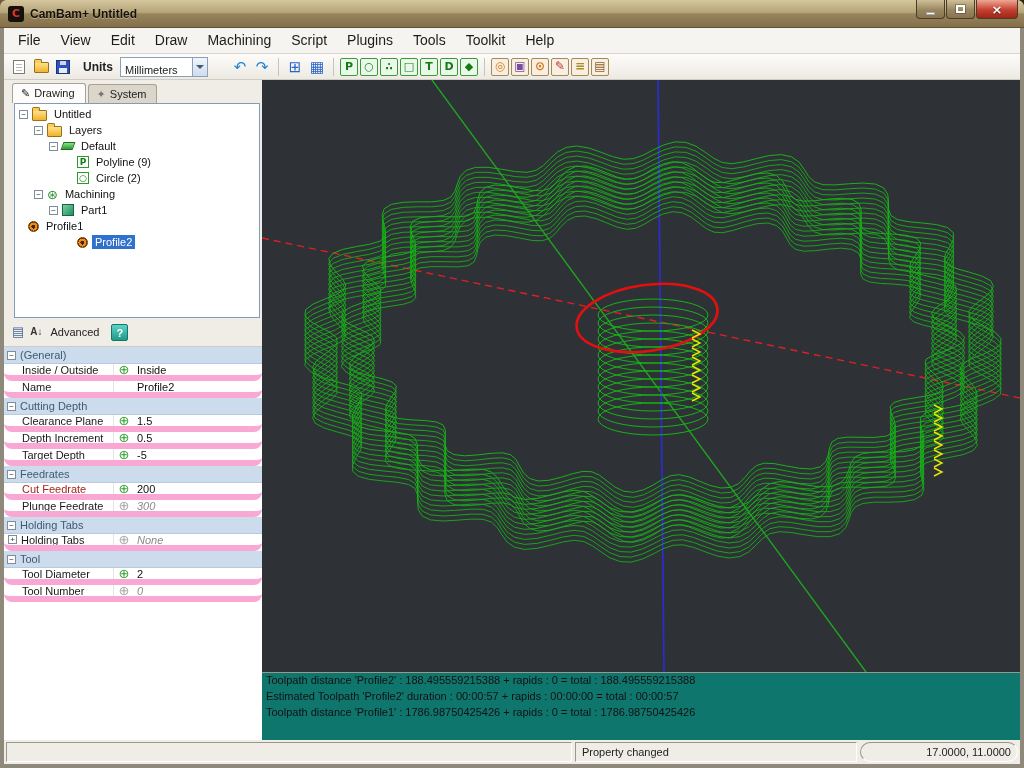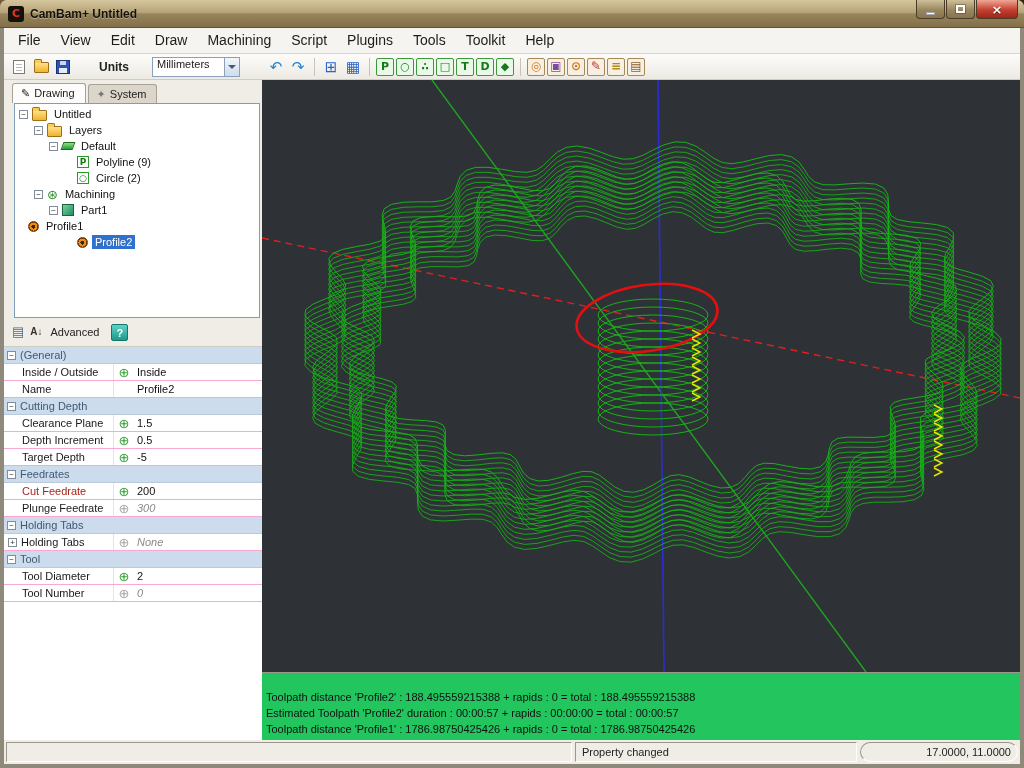--- a/index.html
+++ b/index.html
@@ -25,32 +25,32 @@
   .glyph-close{color:#fff;font:bold 13px/17px "DejaVu Sans",sans-serif;text-shadow:0 1px 1px rgba(0,0,0,.5);}
 
   
   .menubar{position:absolute;left:4px;top:28px;width:1016px;height:26px;background:#f6f4f0;
     border-bottom:1px solid #d9d5cd;display:flex;align-items:stretch;padding-left:4px;}
   .menu-item{padding:0 10px;line-height:25px;font-size:14px;color:#1d1d1d;}
 
   
   .toolbar{position:absolute;left:4px;top:54px;width:1016px;height:26px;
     background:linear-gradient(#fdfcfa,#edeae3);border-bottom:1px solid #cfccc4;
-    display:flex;align-items:center;padding:0 5px;gap:18px;}
+    display:flex;align-items:center;padding:0 5px;gap:2px;}
   .tgroup{display:flex;align-items:center;gap:2px;}
   .tbtn{width:20px;height:20px;display:flex;align-items:center;justify-content:center;border:1px solid transparent;border-radius:2px;}
   .tb-glyph{font:15px/18px "DejaVu Sans",sans-serif;}
   .tb-green{width:18px;height:18px;background:#eaf8ea;border:1px solid #3a9a3a;color:#157a15;
     font:bold 11px/16px "DejaVu Sans",sans-serif;}
   .tb-mach{width:18px;height:18px;background:#f6efe2;border:1px solid #a58a58;
     font:bold 12px/15px "DejaVu Sans",sans-serif;}
   .tsep{width:1px;height:18px;background:#c6c3bb;margin:0 4px;}
   .units-label{font-size:12px;font-weight:bold;color:#222;margin:0 5px 0 8px;}
   .units-combo{width:88px;height:20px;background:#fff;border:1px solid #8aa0bc;display:flex;
-    align-items:flex-start;font-size:11px;color:#222;padding-left:4px;margin-right:8px;}
+    align-items:flex-end;font-size:11px;color:#222;padding-left:4px;margin-right:20px;}
   .units-combo .arrow{margin-left:auto;width:15px;height:18px;background:linear-gradient(#f2f6fb,#cfdcec);
     border-left:1px solid #8aa0bc;display:flex;align-items:center;justify-content:center;}
   .units-combo .arrow i{border:4px solid transparent;border-top-color:#44597a;margin-top:4px;}
   .ic-page{width:12px;height:14px;background:#fff;border:1px solid #7a7a7a;position:relative;}
   .ic-page::before{content:"";position:absolute;top:3px;left:2px;right:2px;height:1px;background:#b9b9b9;
     box-shadow:0 3px 0 #b9b9b9,0 6px 0 #b9b9b9;}
   .ic-folder{width:15px;height:11px;background:linear-gradient(#ffe08a,#f0b429);border:1px solid #9c6f1c;
     border-radius:1px;position:relative;margin-top:2px;}
   .ic-folder::before{content:"";position:absolute;top:-4px;left:-1px;width:6px;height:3px;background:#f7cf5a;
     border:1px solid #9c6f1c;border-bottom:none;border-radius:2px 2px 0 0;}
@@ -89,38 +89,38 @@
   .pb-az{font:bold 10px/12px "Liberation Sans",sans-serif;color:#333;}
   .pb-adv{font-size:11px;color:#222;margin-left:2px;}
   .helpbtn{width:17px;height:17px;margin-left:6px;background:linear-gradient(#5fd3c5,#1d9a8a);
     border:1px solid #127668;border-radius:2px;color:#fff;font:bold 11px/16px "Liberation Sans",sans-serif;text-align:center;}
 
   
   .propgrid{flex:1;background:#fff;border-top:1px solid #cfccc4;overflow:hidden;font-size:11px;}
   .pcat{height:17px;background:#ccdcec;color:#3f5a75;display:flex;align-items:center;padding-left:3px;
     border-bottom:1px solid #b9cadd;}
   .pcat .exp{background:#fff;}
-  .prow{height:17px;display:flex;align-items:stretch;border-bottom:1px solid #f9a8d4;}
+  .prow{height:17px;display:flex;align-items:stretch;border-bottom:6px solid #f9a8d4;border-radius:8px;}
   .pname{width:110px;flex:0 0 auto;display:flex;align-items:center;padding-left:18px;
     border-right:1px solid #e4e4e4;color:#1a1a1a;white-space:nowrap;overflow:hidden;}
   .pname.has-exp{padding-left:4px;}
   .pname.emph{color:#a8251d;}
   .picon{width:20px;flex:0 0 auto;display:flex;align-items:center;justify-content:center;}
   .oplus{font:13px/13px "DejaVu Sans",sans-serif;}
   .oplus.green{color:#2f9e2f;}
   .oplus.grey{color:#a6a6a6;}
   .pval{flex:1;display:flex;align-items:center;padding-left:3px;color:#111;white-space:nowrap;overflow:hidden;}
   .pval.inh{color:#8a8a8a;font-style:italic;}
   .mini-exp{width:9px;height:9px;border:1px solid #7e8c9c;background:#fff;color:#333;
     font:8px/7px "Liberation Sans",sans-serif;text-align:center;margin-right:4px;flex:0 0 auto;}
 
   
   .viewport{position:absolute;left:262px;top:80px;width:758px;height:592px;background:#2e3237;overflow:hidden;}
-  .logpane{position:absolute;left:262px;top:672px;width:758px;height:68px;background:#22c55e;
-    border-top:1px solid #9a978f;padding-top:17px;overflow:hidden;}
+  .logpane{position:absolute;left:262px;top:672px;width:758px;height:68px;background:#0f766e;
+    border-top:1px solid #9a978f;padding-top:0;overflow:hidden;}
   .log-line{height:16px;line-height:15px;padding:0 4px;font-size:11px;color:#111;white-space:nowrap;overflow:hidden;}
   .log-line.sel{background:#2f71cd;color:#fff;}
 
   
   .statusbar{position:absolute;left:4px;top:740px;width:1016px;height:24px;background:#f0ede6;
     display:flex;gap:3px;padding:2px;}
   .sb-panel{border:1px solid;border-color:#9a978c #ffffff #ffffff #9a978c;background:#f0ede6;
     display:flex;align-items:center;font-size:11px;color:#222;padding:0 6px;}
   .sb-left{flex:1;}
   .sb-mid{width:282px;flex:0 0 auto;}

